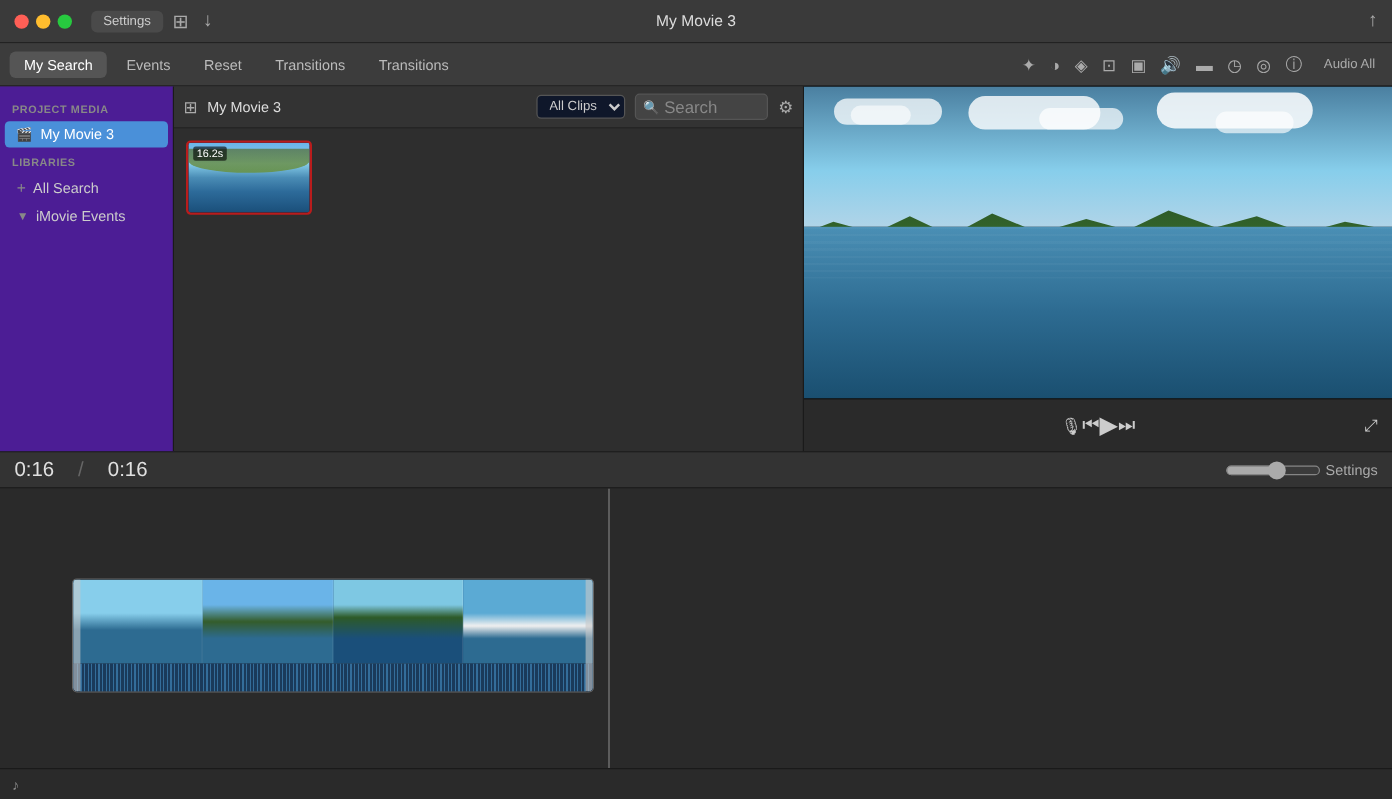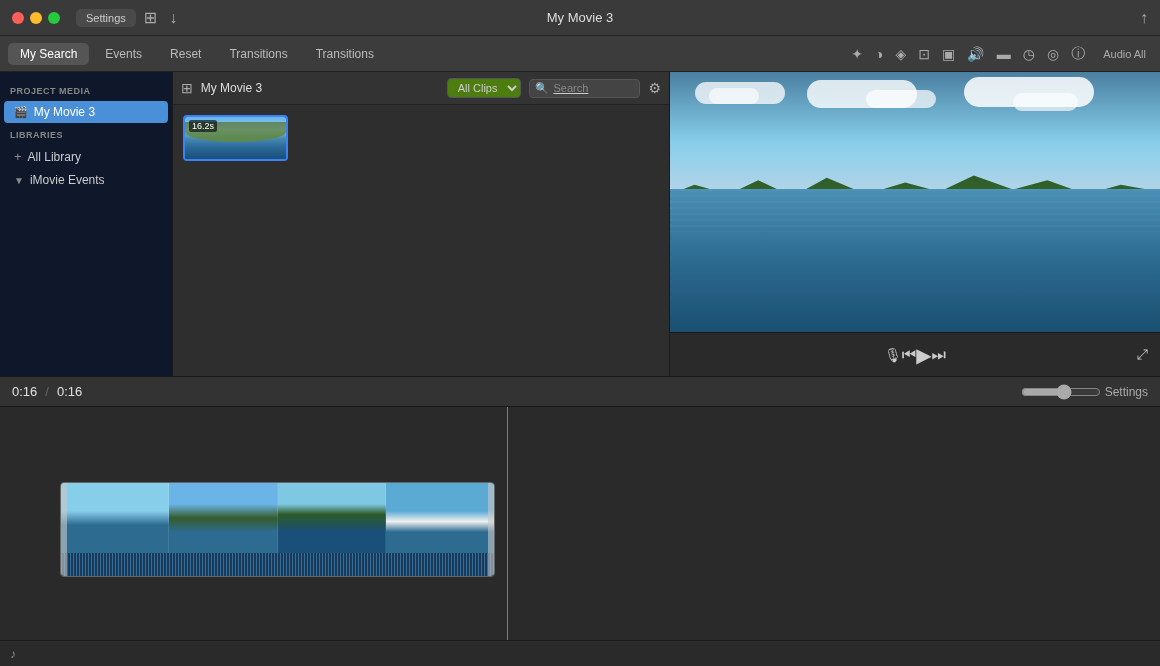--- a/index.html
+++ b/index.html
@@ -112,22 +112,22 @@
 
     
     #main {
       display: flex;
       height: calc(666px - 36px - 36px - 290px);
       
     }
 
     
     #sidebar {
-      width: 173px;
-      background: #0f172a;
+      width: 145px;
+      background: #4c1d95;
       border-right: 1px solid #1a1a1a;
       padding: 8px 0;
       flex-shrink: 0;
     }
     .sidebar-section-header {
       font-size: 9px;
       font-weight: 600;
       color: #888;
       text-transform: uppercase;
       padding: 6px 10px 4px;
@@ -185,21 +185,21 @@
       color: #aaa;
       font-size: 14px;
       cursor: pointer;
     }
     .browser-title {
       font-size: 12px;
       color: #ddd;
       font-weight: 500;
     }
     .clips-selector {
-      background: #4d7c0f;
+      background: #0f172a;
       border: 1px solid #555;
       color: #ccc;
       font-size: 11px;
       padding: 2px 6px;
       border-radius: 4px;
       cursor: pointer;
       margin-left: auto;
     }
     .search-container {
       display: flex;
@@ -208,24 +208,23 @@
       border: 1px solid #555;
       border-radius: 4px;
       padding: 2px 6px;
       gap: 4px;
     }
     .search-icon { color: #888; font-size: 11px; }
     .search-input {
       background: none;
       border: none;
       color: #ccc;
-      font-size: 11px;
+      font-size: 14px;
       outline: none;
       width: 80px;
-      text-decoration: underline;
     }
     .search-input::placeholder { color: #888; }
     .settings-gear {
       background: none;
       border: none;
       color: #aaa;
       font-size: 14px;
       cursor: pointer;
     }
     .media-grid {
@@ -233,24 +232,24 @@
       flex: 1;
       overflow-y: auto;
     }
     .media-item {
       position: relative;
       width: 105px;
       cursor: pointer;
     }
     .media-thumbnail {
       width: 105px;
-      height: 46px;
+      height: 62px;
       border-radius: 4px;
       overflow: hidden;
-      border: 2px solid #3b82f6;
+      border: 2px solid #b91c1c;
       background: #1a1a2e;
       position: relative;
     }
     
     .lake-thumb {
       width: 100%;
       height: 100%;
       background: linear-gradient(180deg,
         #6ab4e8 0%, #87ceeb 30%,
         #4a8cb5 50%, #2d6b9a 70%, #1a4f7a 100%);
@@ -362,25 +361,25 @@
     }
     .timeline-header {
       height: 30px;
       background: #333;
       display: flex;
       align-items: center;
       padding: 0 12px;
       border-bottom: 1px solid #1a1a1a;
     }
     .timeline-timecode {
-      font-size: 13px;
+      font-size: 17px;
       color: #e0e0e0;
       display: flex;
       align-items: center;
-      gap: 8px;
+      gap: 20px;
     }
     .timecode-divider {
       color: #666;
     }
     .timeline-right {
       margin-left: auto;
       display: flex;
       align-items: center;
       gap: 4px;
     }
@@ -544,21 +543,21 @@
 
   <div id="sidebar">
     <div class="sidebar-section-header">PROJECT MEDIA</div>
     <div class="sidebar-item selected">
       <span class="sidebar-item-icon">🎬</span>
       <span>My Movie 3</span>
     </div>
     <div class="sidebar-section-header">LIBRARIES</div>
     <div class="sidebar-add-btn">
       <span style="font-size:13px;color:#888;">+</span>
-      <span>All Library</span>
+      <span>All Search</span>
     </div>
     <div class="sidebar-item">
       <span style="font-size:10px;color:#888;">▼</span>
       <span>iMovie Events</span>
     </div>
   </div>
 
   <div id="media-browser">
     <div class="media-browser-header">
       <button class="grid-toggle-btn">⊞</button>

